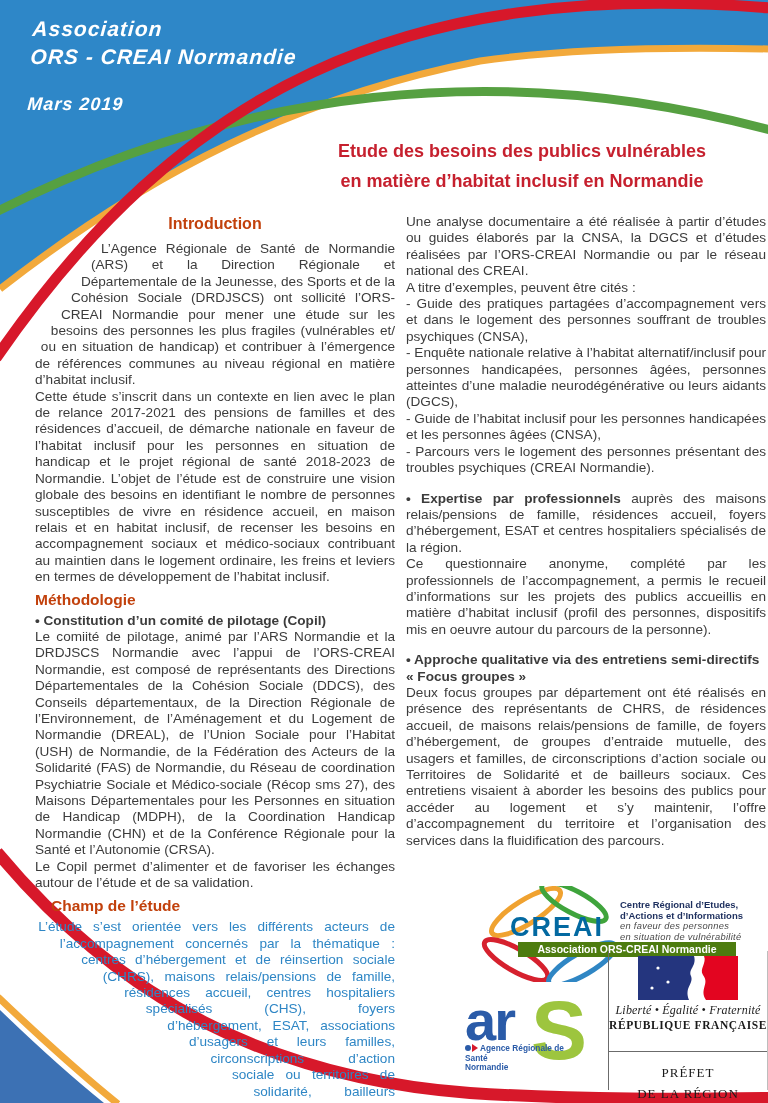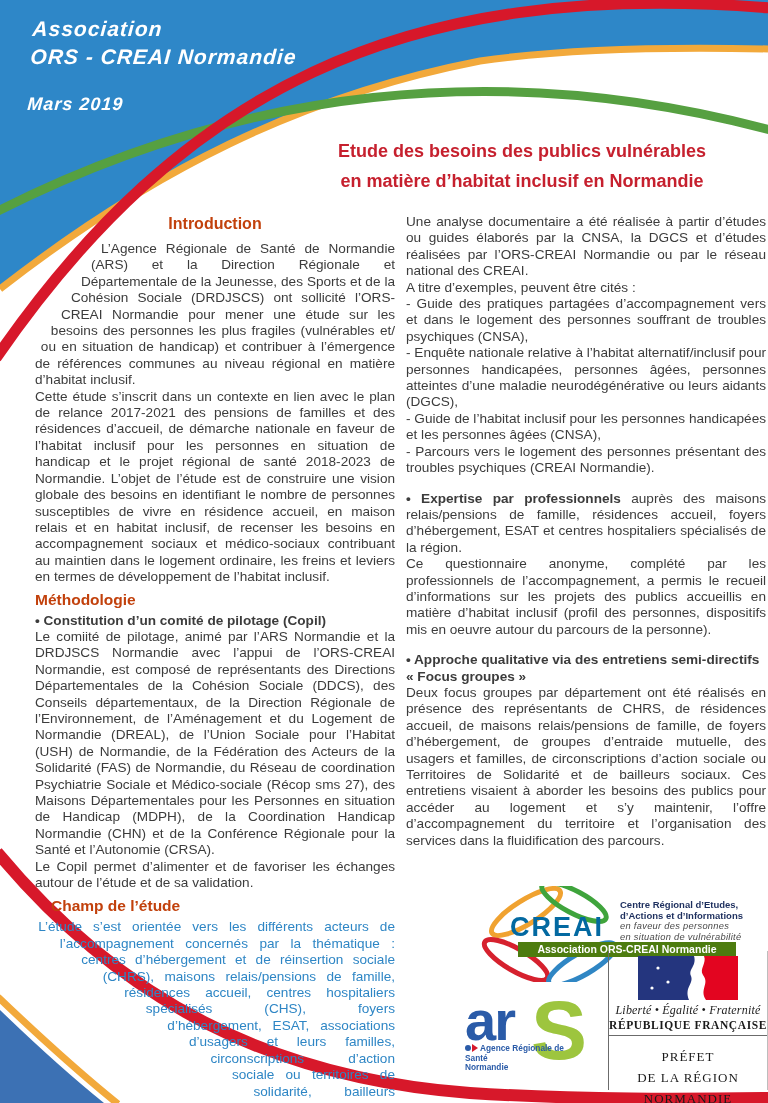--- a/index.html
+++ b/index.html
@@ -54,21 +54,21 @@
   #ars-tag{position:absolute;left:4px;top:50px;width:120px;color:#2a5ba8;font-weight:bold;font-size:8.3px;line-height:9.5px;}
   #ars-mark{display:inline-block;width:13px;height:7px;position:relative;}
   #ars-mark .dot{position:absolute;left:0;top:1px;width:6px;height:6px;border-radius:50%;background:#2a5ba8;}
   #ars-mark .chev{position:absolute;left:7px;top:0;width:0;height:0;border-top:4px solid transparent;border-bottom:4px solid transparent;border-left:6px solid #d7182a;}
 
   
   #prefet-box{left:608px;top:951px;width:158px;height:139px;border-left:1px solid #6b6b6b;border-right:1px solid #bdbdbd;
     font-family:"Liberation Serif",serif;color:#1a1a1a;text-align:center;}
   #flag{margin:5px auto 3px auto;display:block;}
   #motto{font-style:italic;font-size:12px;letter-spacing:.2px;}
-  #republique{font-size:11.5px;font-weight:bold;letter-spacing:.6px;margin-top:1px;padding-bottom:4px;border-bottom:1px solid #6b6b6b;}
+  #republique{font-size:11.5px;font-weight:bold;letter-spacing:.6px;margin-top:1px;padding-bottom:20px;border-bottom:1px solid #6b6b6b;}
   #prefet-lines{margin-top:10px;font-size:13px;line-height:21px;letter-spacing:1px;}
 </style>
 </head>
 <body>
 
 <svg id="bg" width="768" height="1103" viewBox="0 0 768 1103">
 
   <path d="M0,0 H768 V48 C680,47 570,48 480,61 C300,96 150,172 0,289 Z" fill="#2e87c8"></path>
 
   <path d="M0,289 C150,172 300,96 480,61 C570,48 680,47 768,49" fill="none" stroke="#f2a93b" stroke-width="7"></path>

